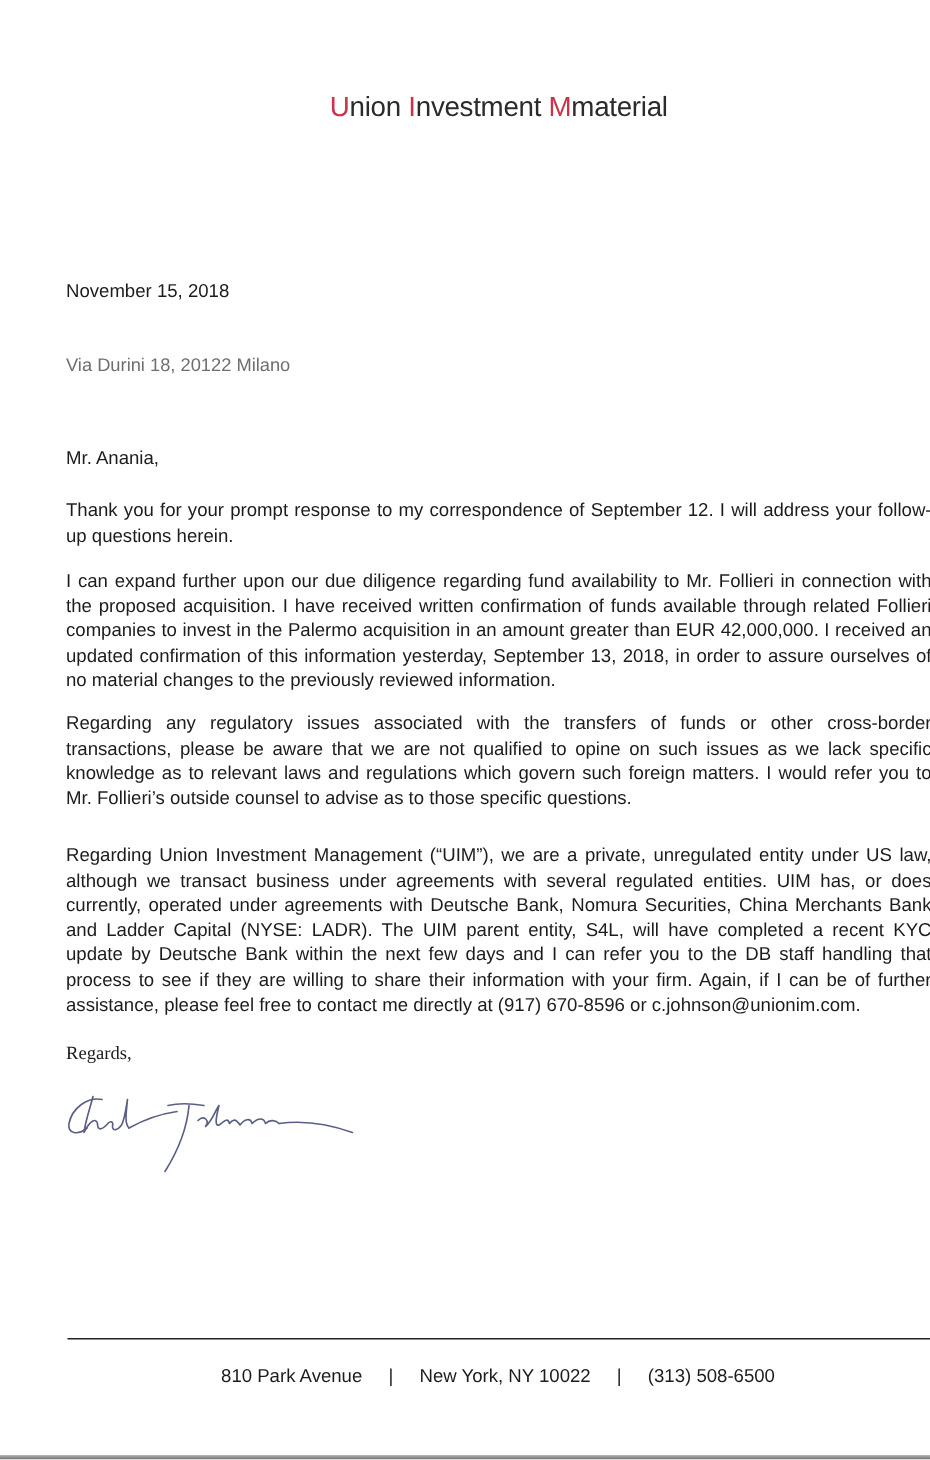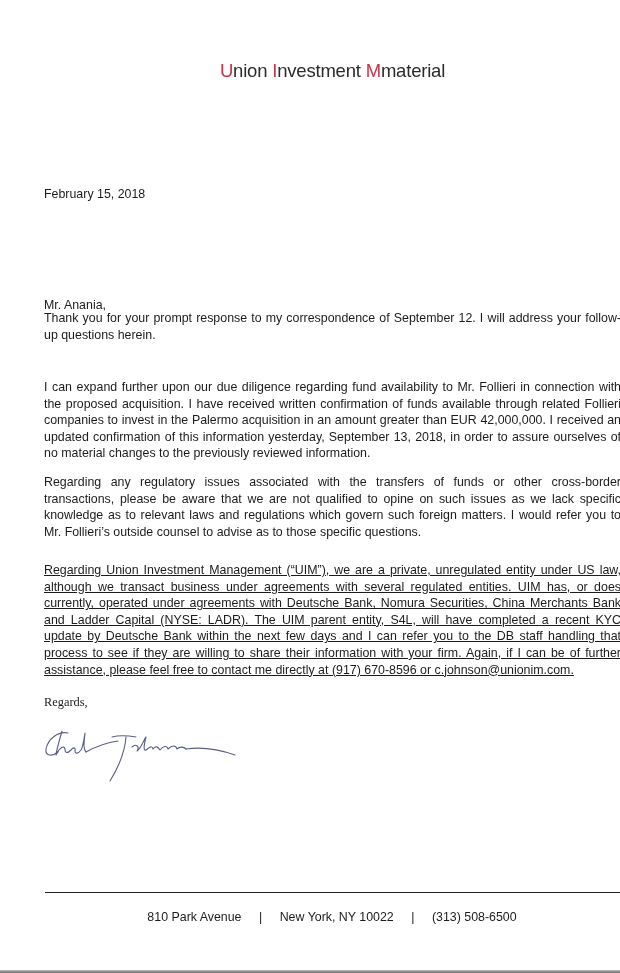--- a/index.html
+++ b/index.html
@@ -14,24 +14,24 @@
     .letterhead .accent { color: #c8344a; }
     .body-text {
       position: absolute; left: 44px; width: 577px; font-size: 12.4px; line-height: 16.6px;
       color: #1c1c1c;
     }
     .justified { text-align: justify; }
     .gray { color: #6f6f6f; font-size: 12.2px; }
     #date { top: 186px; }
     #recipient { top: 235px; }
     #salutation { top: 297px; }
-    #p1 { top: 310px; }
+    #p1 { top: 332px; }
     #p2 { top: 379px; }
     #p3 { top: 474px; }
-    #p4 { top: 562px; text-decoration: underline; }
+    #p4 { top: 562px; }
     #closing { top: 694px; font-family: Liberation Serif, serif; }
     #signature { position: absolute; left: 40px; top: 725px; width: 200px; height: 60px; }
     #signer { top: 783px; }
     .footer-rule {
       position: absolute; left: 45px; top: 892px; width: 575px; height: 0;
       border-top: 1.3px solid #222;
     }
     .footer {
       position: absolute; top: 910px; left: 0; width: 664px; text-align: center;
       font-size: 12.4px; color: #1c1c1c;
@@ -44,23 +44,24 @@
   </style>
 </head>
 <body>
 
 <div class="letterhead">
   <span><span class="accent" style="color: rgb(200, 52, 74);">U</span><span>nion</span></span>
   <span><span class="accent" style="color: rgb(200, 52, 74);">I</span><span>nvestment</span></span>
   <span><span class="accent" style="color: rgb(200, 52, 74);">M</span><span>material</span></span>
 </div>
 
-<div id="date" class="body-text">February 15, 2018</div>
+<div id="date" class="body-text">November 15, 2018</div>
 
 <div id="recipient" class="body-text">
+  <div class="gray">Via Durini 18, 20122 Milano</div>
 </div>
 
 <div id="salutation" class="body-text">Mr. Anania,</div>
 
 <div id="p1" class="body-text justified">Thank you for your prompt response to my correspondence of September 12.  I will address your follow-up questions herein.</div>
 <div id="p2" class="body-text justified">I can expand further upon our due diligence regarding fund availability to Mr. Follieri in connection with the proposed acquisition.  I have received written confirmation of funds available through related Follieri companies to invest in the Palermo acquisition in an amount greater than EUR 42,000,000.  I received an updated confirmation of this information yesterday, September 13, 2018, in order to assure ourselves of no material changes to the previously reviewed information.</div>
 <div id="p3" class="body-text justified">Regarding any regulatory issues associated with the transfers of funds or other cross-border transactions, please be aware that we are not qualified to opine on such issues as we lack specific knowledge as to relevant laws and regulations which govern such foreign matters.  I would refer you to Mr. Follieri’s outside counsel to advise as to those specific questions.</div>
 <div id="p4" class="body-text justified">Regarding Union Investment Management (“UIM”), we are a private, unregulated entity under US law, although we transact business under agreements with several regulated entities.  UIM has, or does currently, operated under agreements with Deutsche Bank, Nomura Securities, China Merchants Bank and Ladder Capital (NYSE: LADR).  The UIM parent entity, S4L, will have completed a recent KYC update by Deutsche Bank within the next few days and I can refer you to the DB staff handling that process to see if they are willing to share their information with your firm.  Again, if I can be of further assistance, please feel free to contact me directly at (917) 670-8596 or c.johnson@unionim.com.</div>
 
 <div id="closing" class="body-text">Regards,</div>

